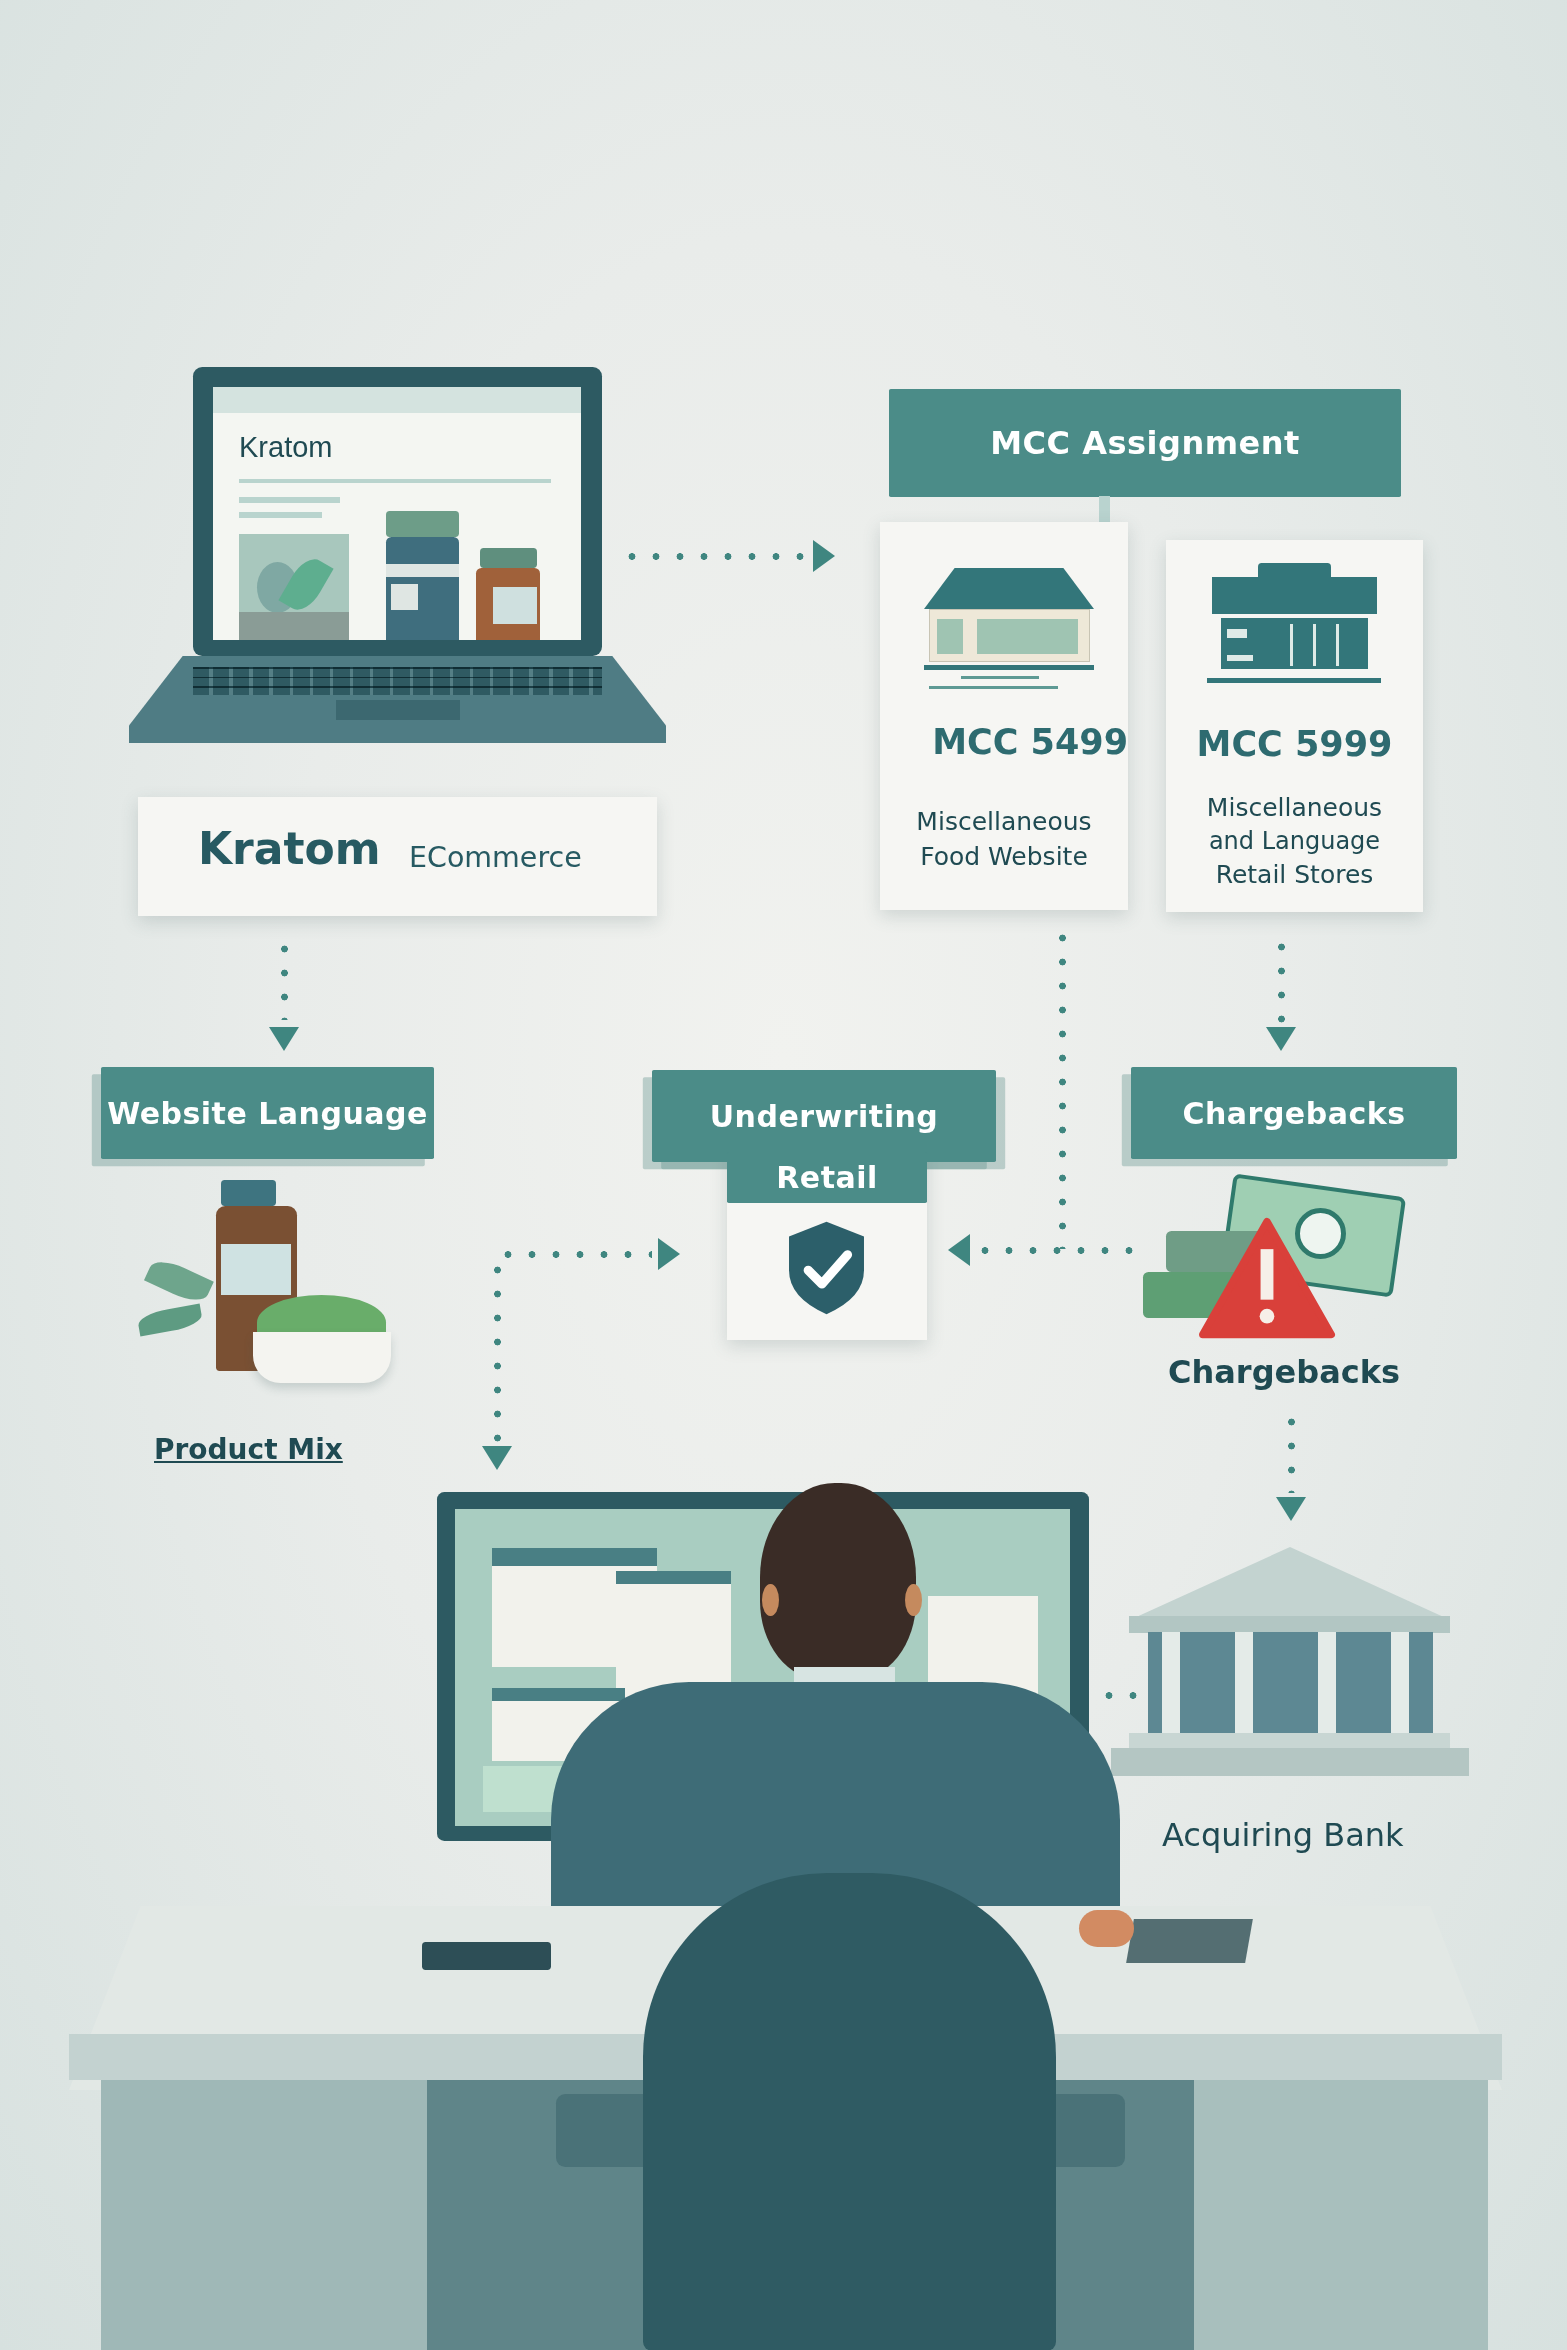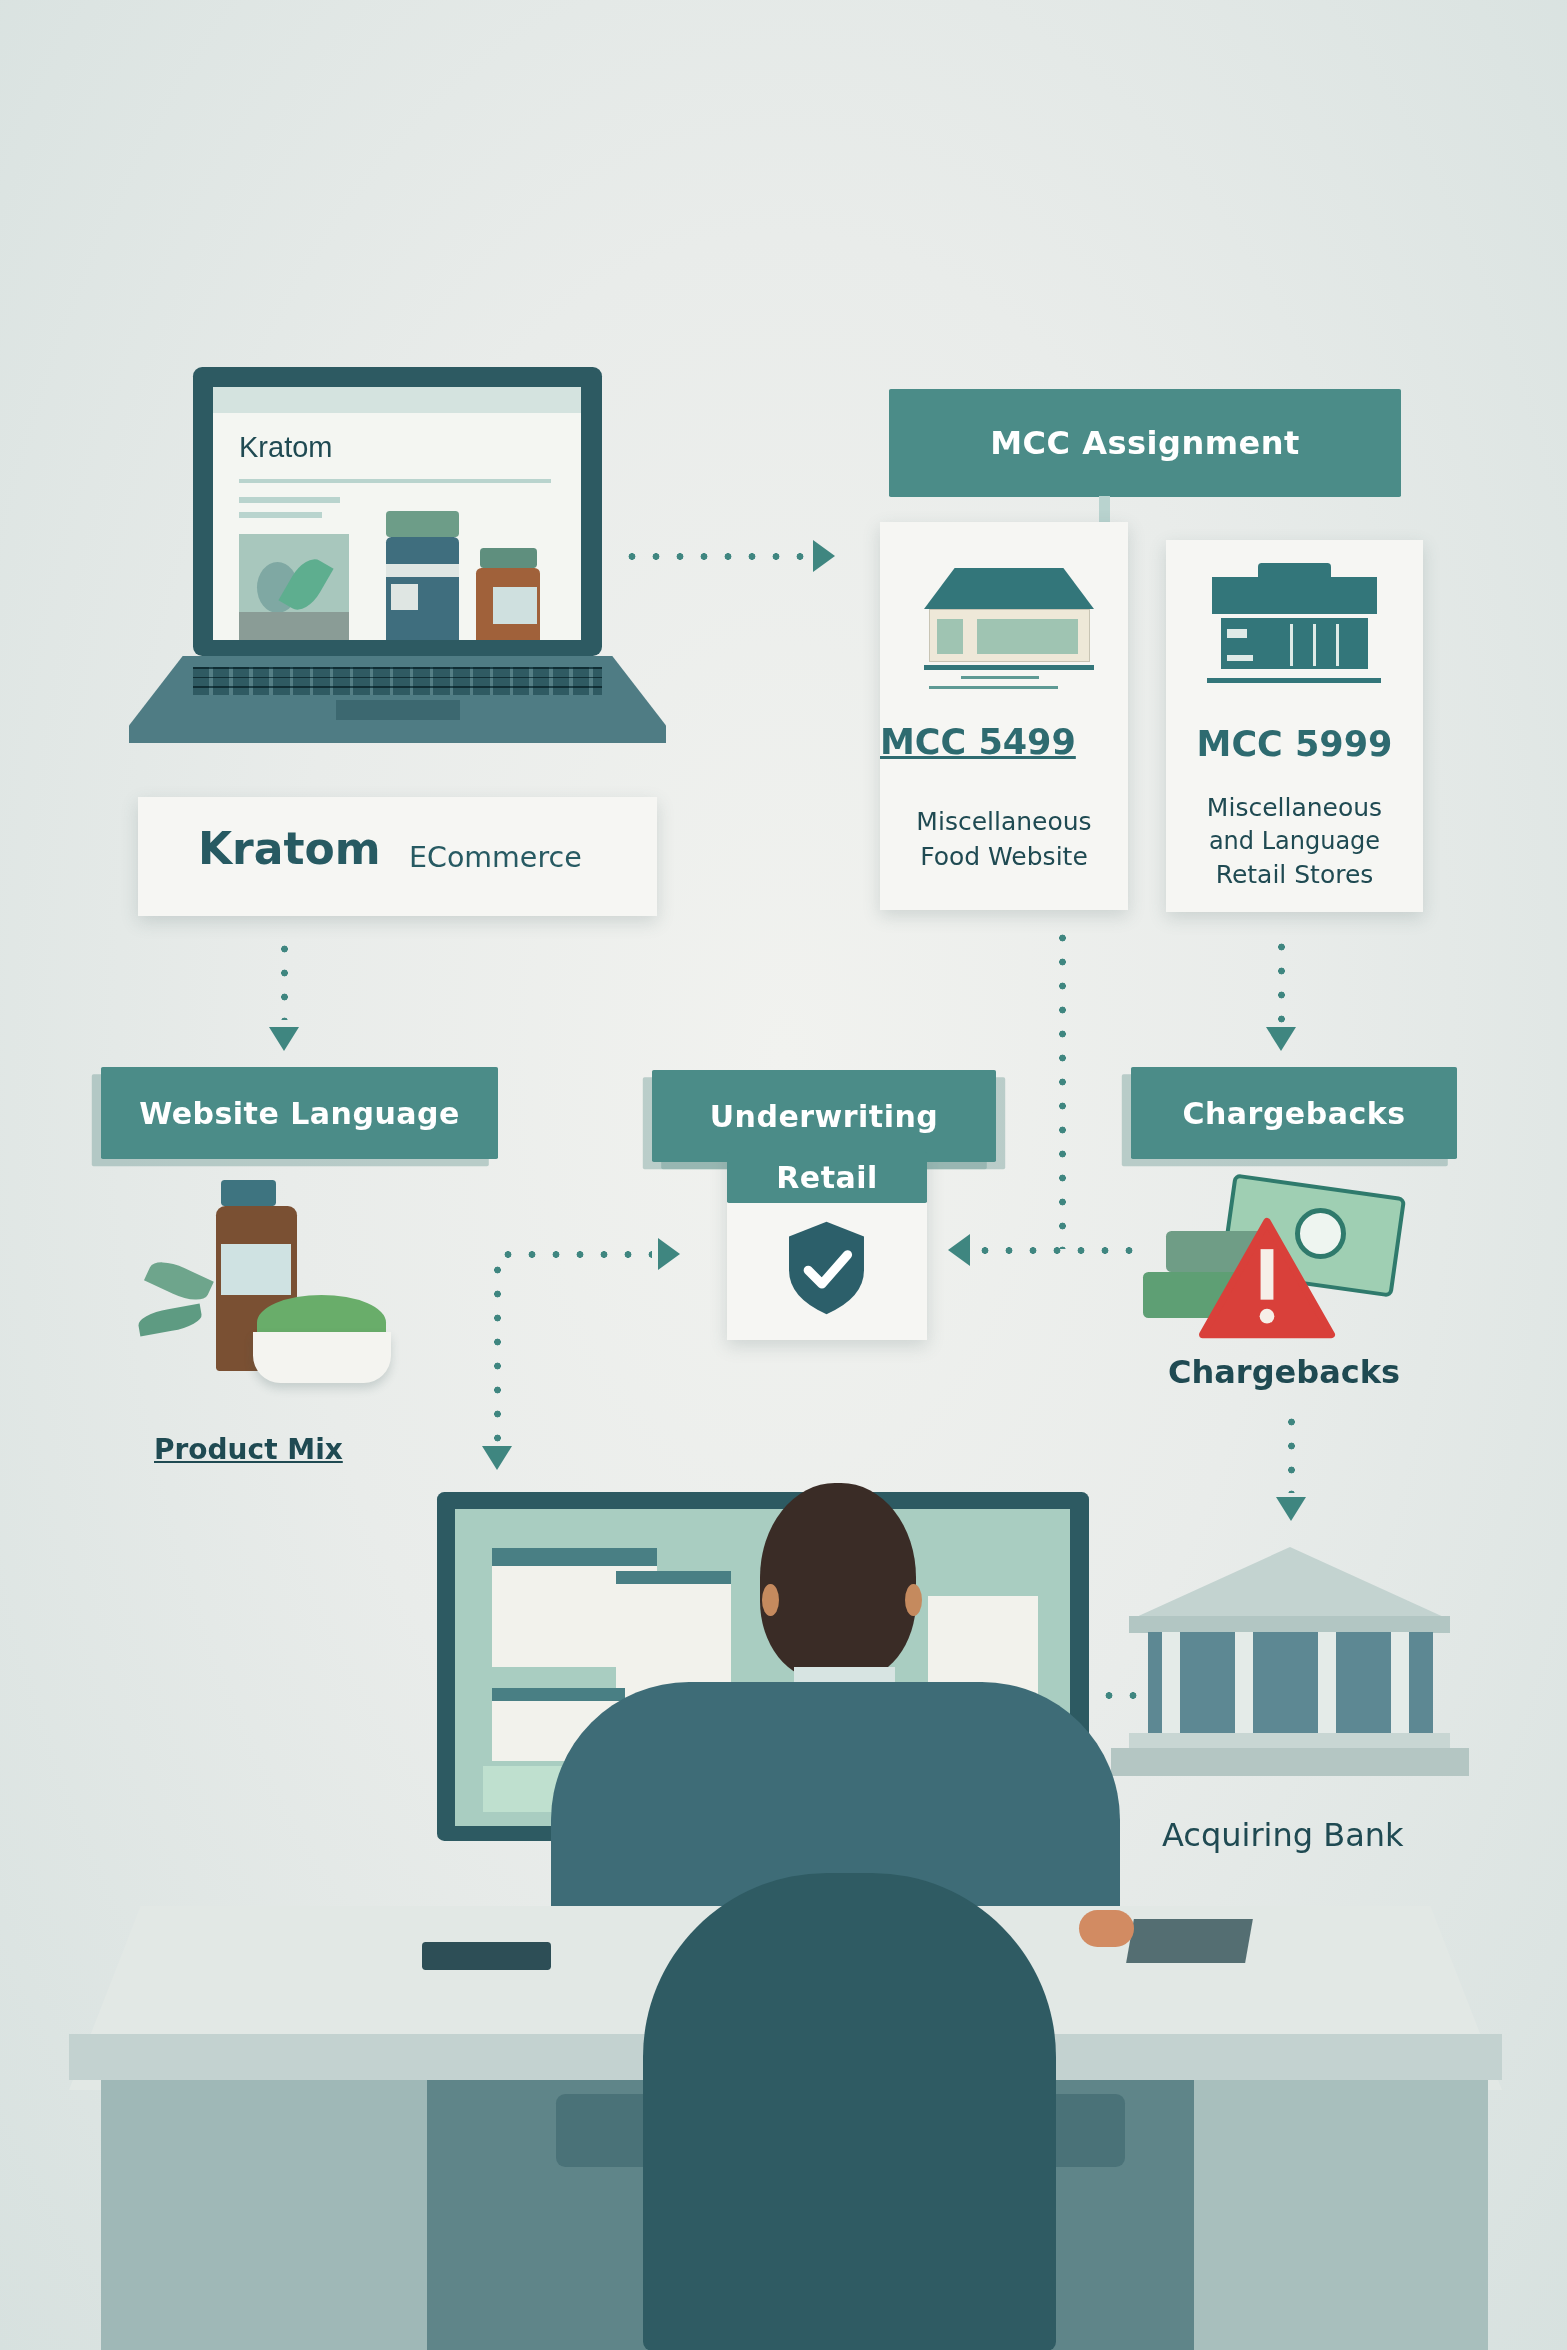--- a/index.html
+++ b/index.html
@@ -101,21 +101,21 @@
 <div class="card" style="left:880px;top:522px;width:248px;height:388px;">
   <div class="abs" style="left:44px;top:46px;width:170px;height:129px;">
     <div class="abs" style="left:0;top:0;width:170px;height:41px;background:#33767a;clip-path:polygon(18% 0,82% 0,100% 100%,0 100%);"></div>
     <div class="abs" style="left:4.6px;top:41px;width:161px;height:53px;background:#eee8d8;border:1.8px solid #c8c4b4;"></div>
     <div class="abs" style="left:13px;top:51px;width:26px;height:35px;background:#9fc4b2;"></div>
     <div class="abs" style="left:53px;top:51px;width:101px;height:35px;background:#9fc4b2;"></div>
     <div class="abs" style="left:0;top:97px;width:170px;height:4.6px;background:#33767a;"></div>
     <div class="abs" style="left:37px;top:108px;width:78px;height:2.8px;background:#5e9a94;"></div>
     <div class="abs" style="left:4.6px;top:118px;width:129px;height:2.8px;background:#5e9a94;"></div>
   </div>
-  <div class="abs" style="left:0;width:100%;top:200px;text-align:left;font-size:35px;font-weight:bold;color:#2e6b70;text-decoration:underline;">MCC 5499</div>
+  <div class="abs" style="left:0;width:100%;top:200px;text-align:right;font-size:35px;font-weight:bold;color:#2e6b70;">MCC 5499</div>
   <div class="abs" style="left:0;width:100%;top:285px;text-align:center;font-size:25px;color:#1f4a52;">Miscellaneous</div>
   <div class="abs" style="left:0;width:100%;top:320px;text-align:center;font-size:25px;color:#1f4a52;">Food Website</div>
 </div>
 
 <div class="card" style="left:1166px;top:540px;width:257px;height:372px;padding-left:12px;">
   <div class="abs" style="left:41px;top:23px;width:174px;height:129px;">
     <div class="abs" style="left:51px;top:0;width:73px;height:16.5px;background:#33767a;border-radius:3.7px 3.7px 0 0;"></div>
     <div class="abs" style="left:4.6px;top:13.8px;width:165px;height:37px;background:#33767a;"></div>
     <div class="abs" style="left:13.8px;top:55px;width:147px;height:51px;background:#33767a;"></div>
     <div class="abs" style="left:20px;top:66px;width:20px;height:9.2px;background:#dfeae7;"></div>
@@ -129,21 +129,21 @@
   <div class="abs" style="left:0;width:100%;top:253px;text-align:center;font-size:25px;color:#1f4a52;">Miscellaneous</div>
   <div class="abs" style="left:0;width:100%;top:287px;text-align:center;font-size:24px;color:#1f4a52;">and Language</div>
   <div class="abs" style="left:0;width:100%;top:320px;text-align:center;font-size:25px;color:#1f4a52;">Retail Stores</div>
 </div>
 
 <div class="dots-v" style="left:1059px;top:926px;height:323px;"></div>
 
 <div class="dots-v" style="left:1278px;top:935px;height:92px;"></div>
 <div class="tri-down" style="left:1266px;top:1027px;"></div>
 
-<div class="label-banner" style="left:101px;top:1067px;width:397px;height:92px;font-size:30px;">
+<div class="label-banner" style="left:101px;top:1067px;width:333px;height:92px;font-size:30px;">
   <span>Website Language</span>
 </div>
 <div class="abs" style="left:138px;top:1180px;width:266px;height:216px;">
   <div class="abs" style="left:83px;top:0;width:55px;height:26px;background:#3e7480;border-radius:3.7px;"></div>
   <div class="abs" style="left:78px;top:26px;width:81px;height:165px;background:#7a5033;border-radius:9.2px 9.2px 3.7px 3.7px;"></div>
   <div class="abs" style="left:83px;top:64px;width:70px;height:51px;background:#cfe2e2;"></div>
   <div class="abs" style="left:9.2px;top:87px;width:64px;height:27.5px;border-radius:50% 0;background:#6ea58c;transform:rotate(25deg);"></div>
   <div class="abs" style="left:0;top:129px;width:64px;height:22px;border-radius:50% 0;background:#5e9b82;transform:rotate(-10deg);"></div>
   <div class="abs" style="left:119px;top:115px;width:129px;height:55px;border-radius:50% 50% 10% 10%;background:#69ad6a;"></div>
   <div class="abs" style="left:115px;top:152px;width:138px;height:51px;background:#f4f4f0;border-radius:0 0 27.5px 27.5px;box-shadow:0 5.5px 9.2px rgba(60,90,90,0.2);"></div>

